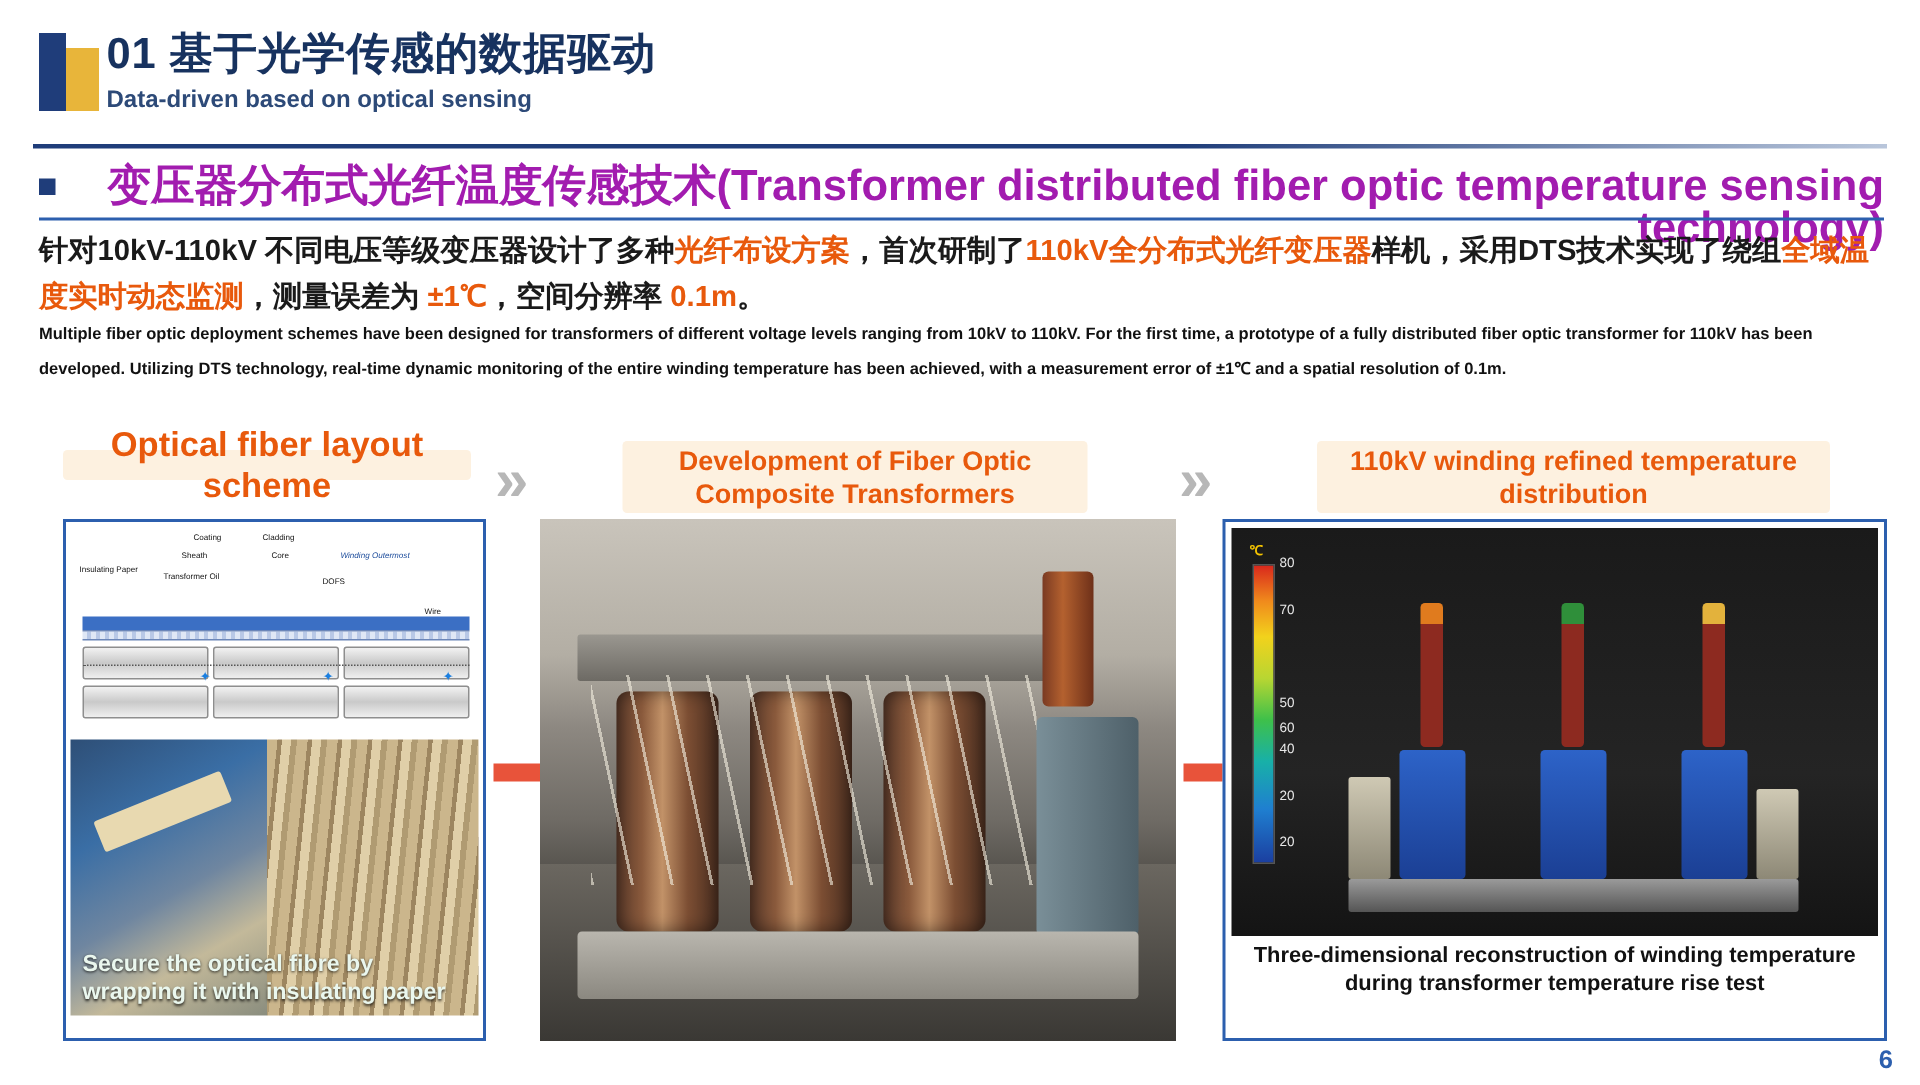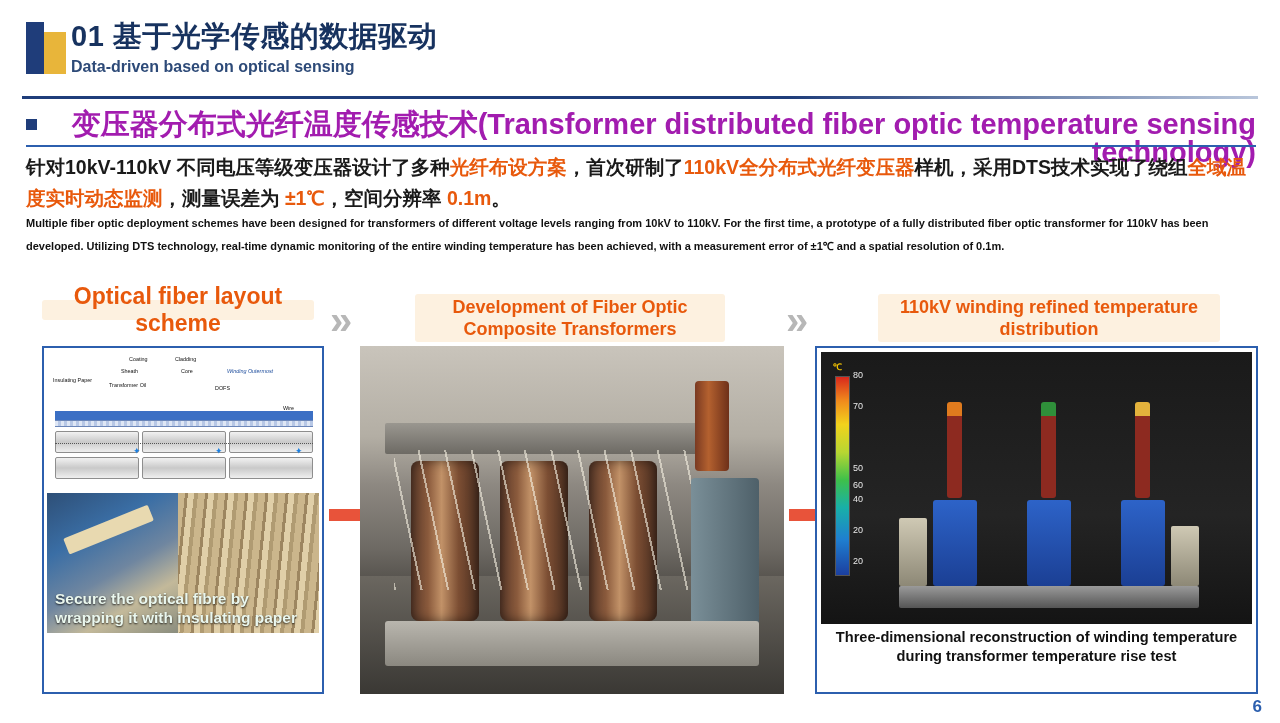--- a/index.html
+++ b/index.html
@@ -197,21 +197,21 @@
     border-top: 1px dotted #555;
   }
   .star {
     position: absolute;
     color: #1b7fe0;
     font-size: 9px;
     line-height: 9px;
   }
   .fiber-photo {
     position: relative;
-    width: 100%; height: 140px;
+    width: 100%; height: 184px;
     display: flex;
     text-decoration: underline;
   }
   .fiber-left {
     width: 48%;
     background: linear-gradient(150deg,#2e4f77 0%, #3a6ea5 30%, #6f86a0 55%, #c3b99a 75%, #8a8d7e 100%);
     position: relative;
   }
   .fiber-left:after {
     content: "";

